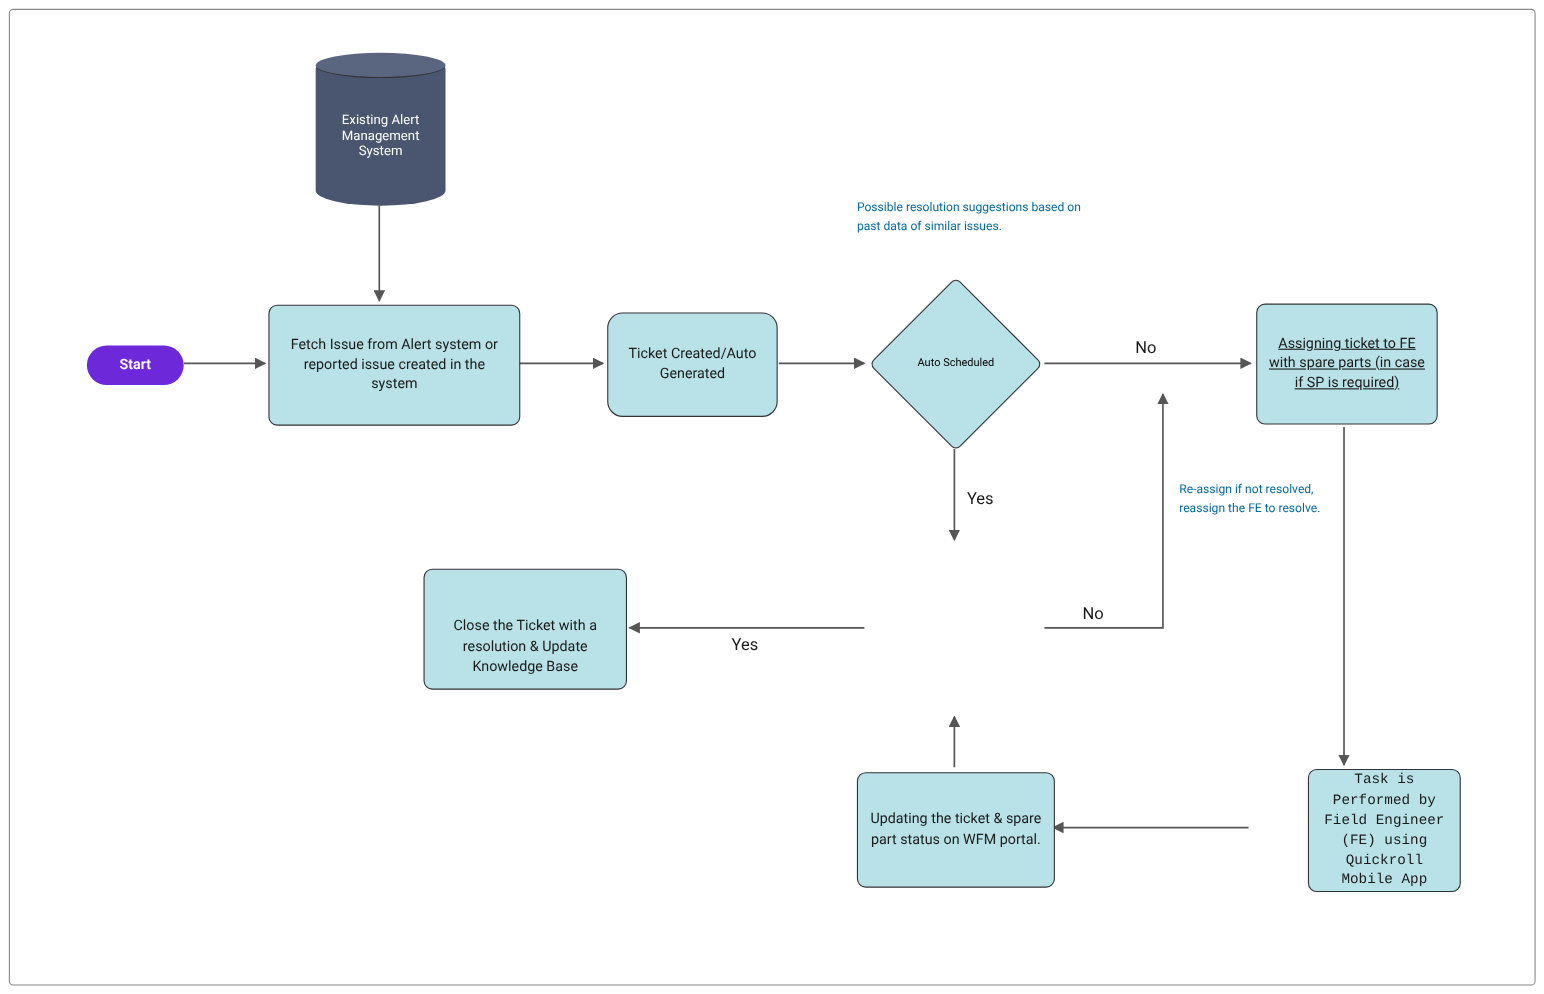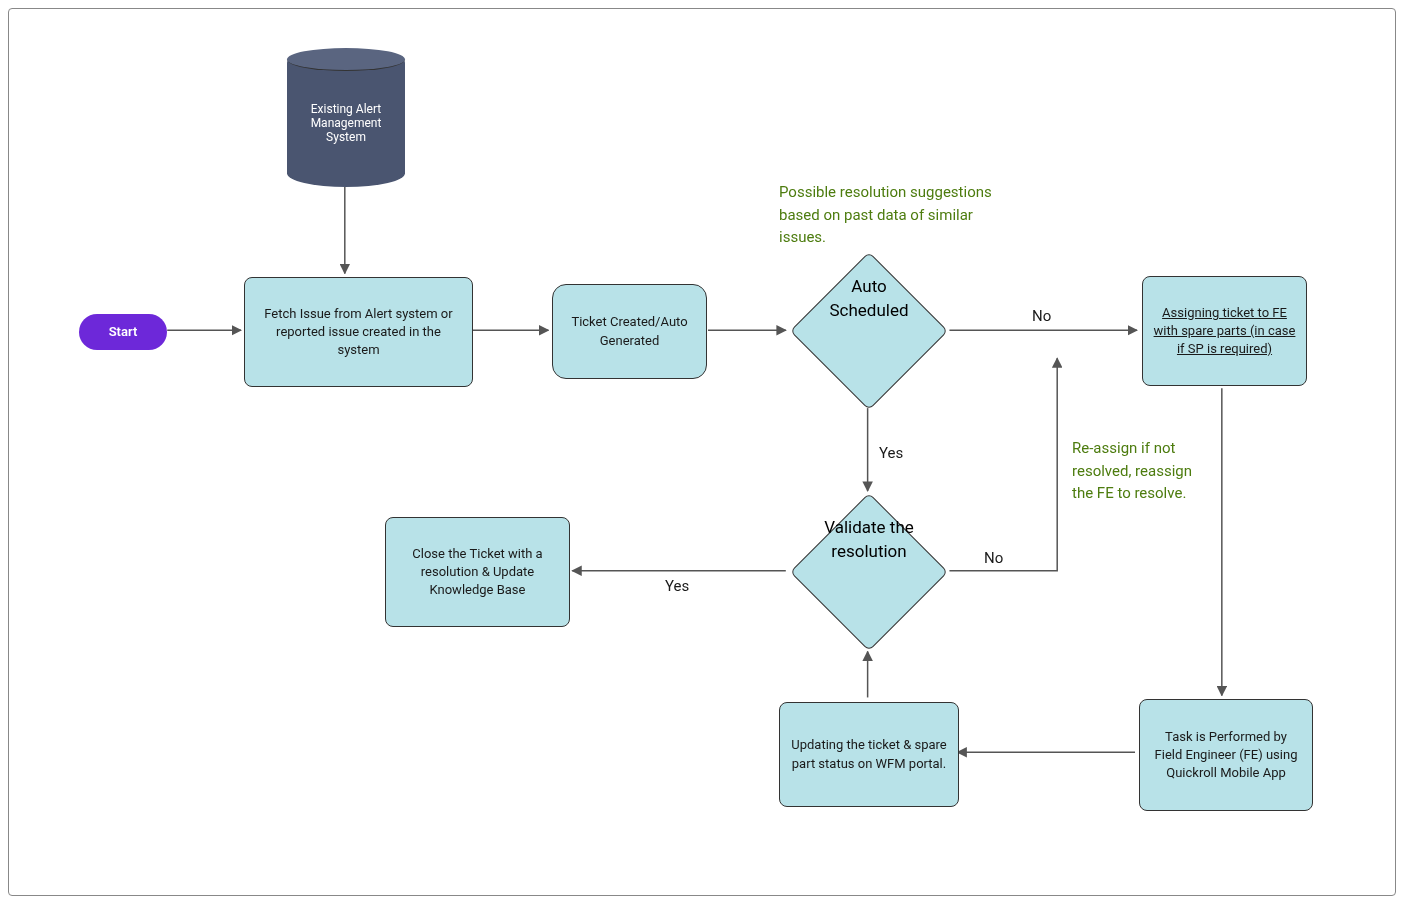--- a/index.html
+++ b/index.html
@@ -57,23 +57,24 @@
       background: #b8e2e8;
       border: 1px solid #333;
       transform: rotate(45deg);
       border-radius: 6px;
     }
     .diamond-label {
       position: absolute;
       width: 100%;
       height: 100%;
       display: flex;
+      align-items: center;
       justify-content: center;
       text-align: center;
-      font-size: 17px;
+      font-size: 10px;
       line-height: 1.4;
       padding: 0 10px;
     }
     .cylinder {
       position: absolute;
       background: #4a5570;
       color: #fff;
       font-size: 12px;
       display: flex;
       align-items: center;
@@ -88,23 +89,23 @@
       top: -1px;
       left: 0;
       right: 0;
       height: 22px;
       background: #5a6580;
       border-radius: 50%;
       border-bottom: 1px solid #333;
     }
     .annotation {
       position: absolute;
-      font-size: 15px;
+      font-size: 11px;
       line-height: 1.5;
-      color: #4d7c0f;
+      color: #0369a1;
     }
     .edge-label {
       position: absolute;
       font-size: 15px;
       color: #1a1a1a;
       background: transparent;
     }
     svg.edges {
       position: absolute;
       top: 0;
@@ -169,36 +170,30 @@
     <div class="diamond"></div>
     <div class="diamond-label">
       <span>Auto Scheduled</span>
     </div>
   </div>
 
   <div class="node rect" style="left:1133px; top:267px; width:165px; height:110px;text-decoration:underline;">
     <span>Assigning ticket to FE with spare parts (in case if SP is required)</span>
   </div>
 
-  <div class="diamond-wrap" style="left:804px; top:507px; width:112px; height:112px;">
-    <div class="diamond"></div>
-    <div class="diamond-label">
-      <span>Validate the resolution</span>
-    </div>
-  </div>
-
-  <div class="node rect" style="left:376px; top:508px; width:185px; height:110px;">
+
+  <div class="node rect" style="left:376px; top:508px; width:185px; height:110px;align-items:flex-end;">
     <span>Close the Ticket with a resolution &amp; Update Knowledge Base</span>
   </div>
 
   <div class="node rect" style="left:770px; top:693px; width:180px; height:105px;">
     <span>Updating the ticket &amp; spare part status on WFM portal.</span>
   </div>
 
-  <div class="node rect" style="left:1130px; top:690px; width:174px; height:112px;">
+  <div class="node rect" style="left:1180px; top:690px; width:139px; height:112px;font-family:Liberation Mono, monospace;">
     <span>Task is Performed by Field Engineer (FE) using Quickroll Mobile App</span>
   </div>
 
   <div class="annotation" style="left:770px; top:172px; width:220px;">
     <span>Possible resolution suggestions based on past data of similar issues.</span>
   </div>
 
   <div class="annotation" style="left:1063px; top:428px; width:130px;">
     <span>Re-assign if not resolved, reassign the FE to resolve.</span>
   </div>

